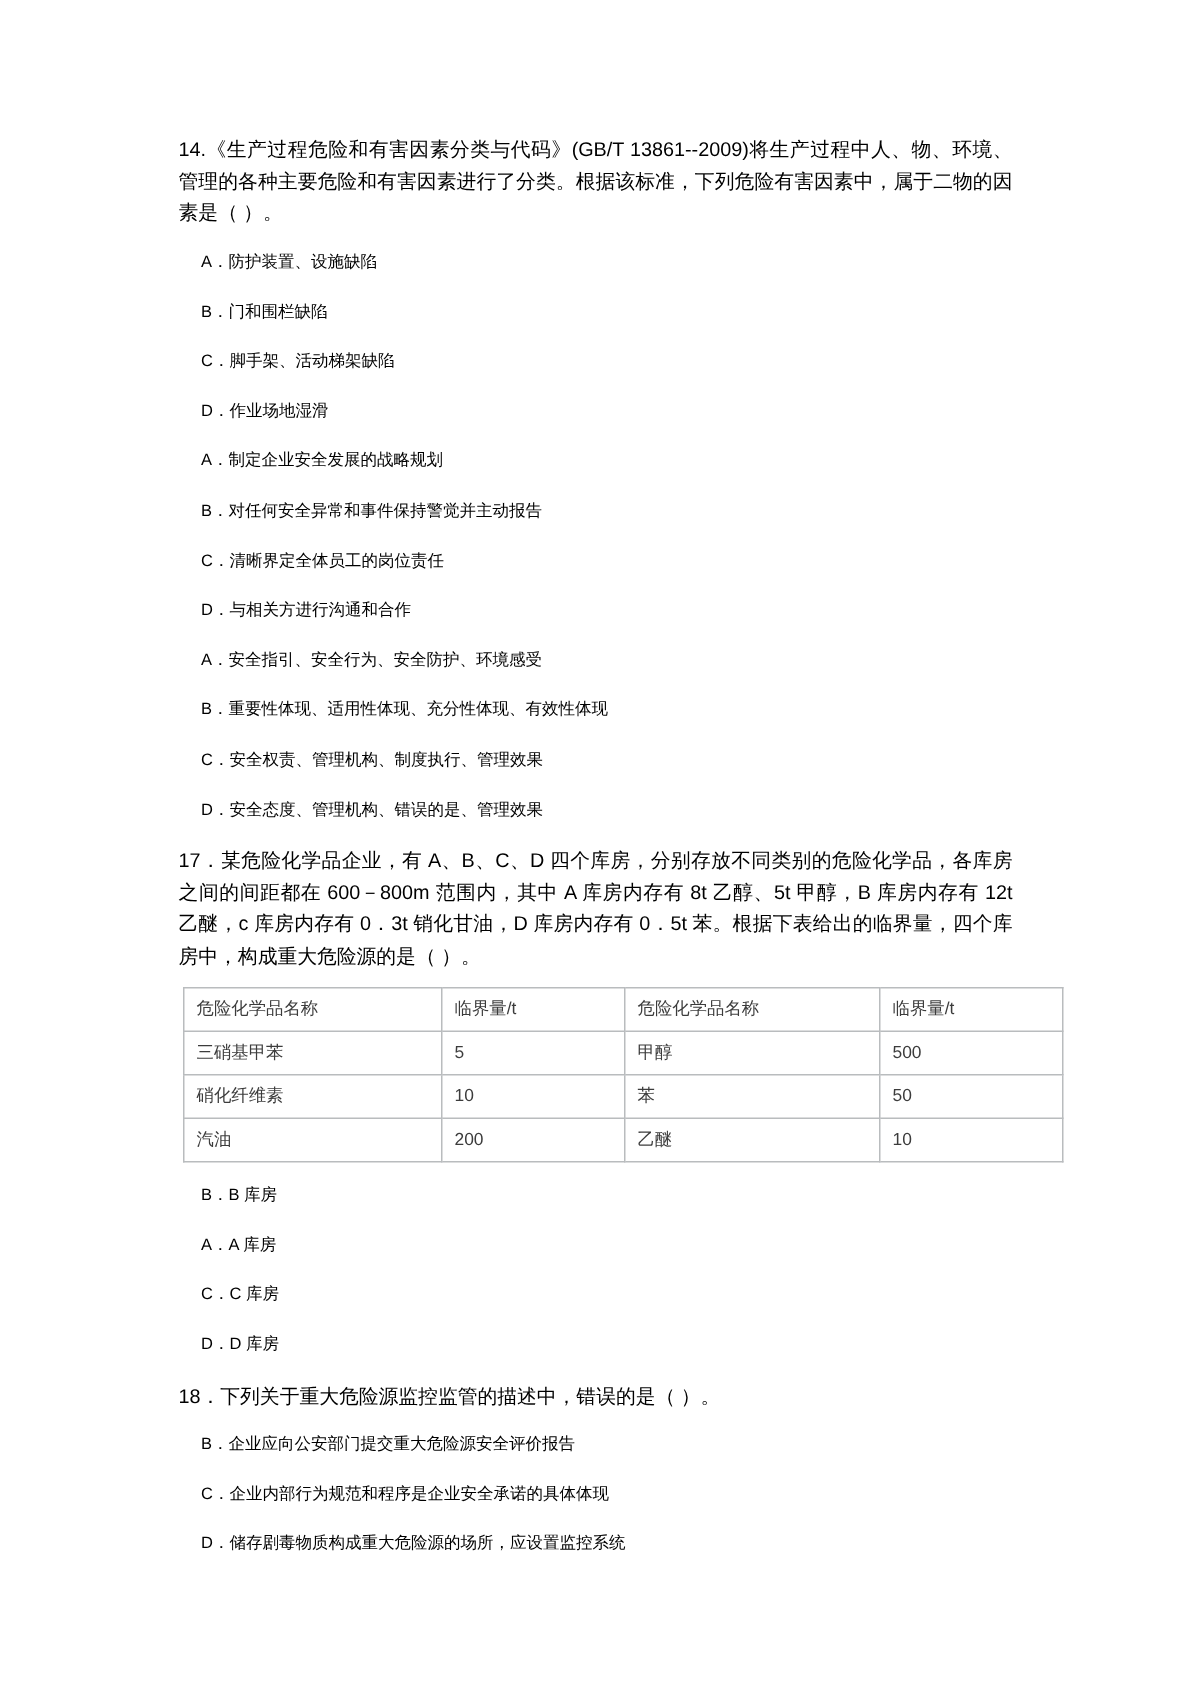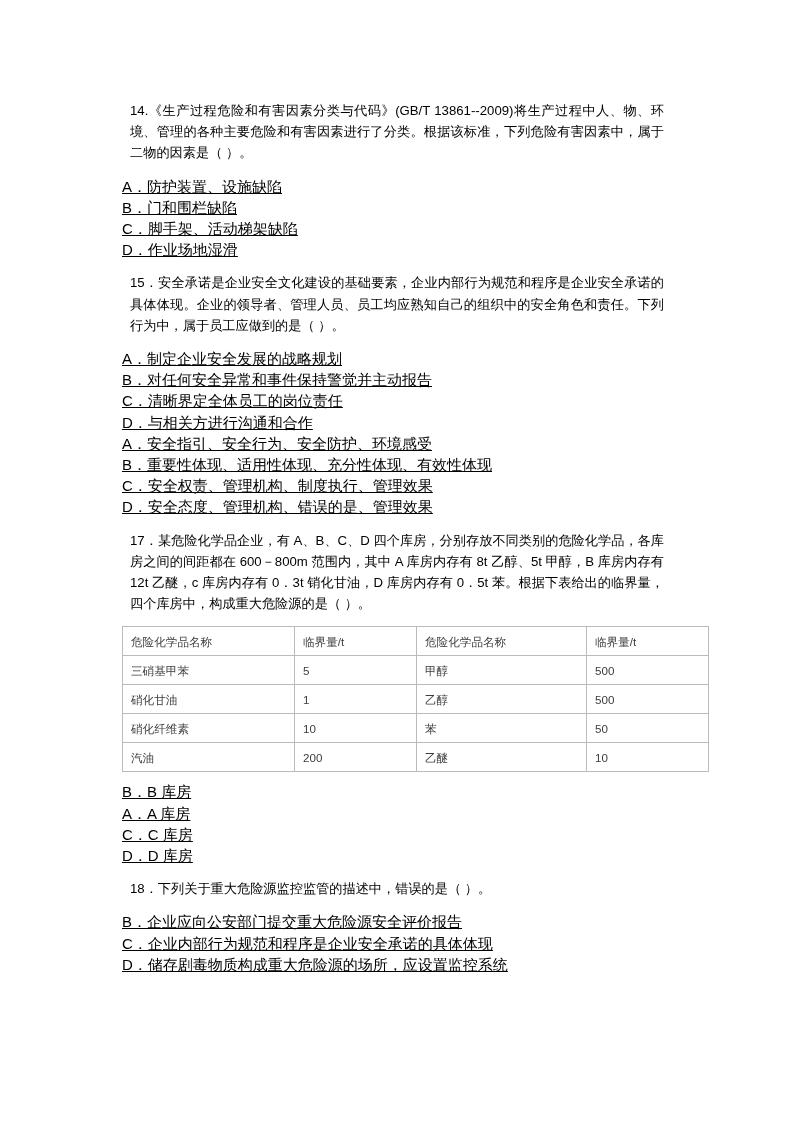--- a/index.html
+++ b/index.html
@@ -26,32 +26,31 @@
   }
   .content {
     width: 558px;
   }
   
   .qtext {
     font-size: 13.2px;
     line-height: 21.2px;
     text-align: justify;
     text-justify: inter-ideograph;
-    margin: 12px;
+    margin: 1px;
     letter-spacing: 0px;
     word-break: break-all;
   }
   
   .opt {
-    font-size: 15px;
+    font-size: 11px;
     line-height: 21.2px;
-    margin: 0;
+    margin: 12px;
     padding-left: 4px;
     white-space: nowrap;
-    text-decoration: underline;
   }
   .block {
     margin: 0 0 0 0;
   }
   
   .tbl-wrap {
     margin: 10px 0 9px 4px;
     width: 550px;
   }
   table.crit {
@@ -87,21 +86,20 @@
 
     <div class="block">
       <p class="qtext">14.《生产过程危险和有害因素分类与代码》(GB/T 13861--2009)将生产过程中人、物、环境、管理的各种主要危险和有害因素进行了分类。根据该标准，下列危险有害因素中，属于二物的因素是（    ）。</p>
       <p class="opt">A．防护装置、设施缺陷</p>
       <p class="opt">B．门和围栏缺陷</p>
       <p class="opt">C．脚手架、活动梯架缺陷</p>
       <p class="opt">D．作业场地湿滑</p>
     </div>
 
     <div class="block">
-      <p class="qtext">15．安全承诺是企业安全文化建设的基础要素，企业内部行为规范和程序是企业安全承诺的具体体现。企业的领导者、管理人员、员工均应熟知自己的组织中的安全角色和责任。下列行为中，属于员工应做到的是（    ）。</p>
       <p class="opt">A．制定企业安全发展的战略规划</p>
       <p class="opt">B．对任何安全异常和事件保持警觉并主动报告</p>
       <p class="opt">C．清晰界定全体员工的岗位责任</p>
       <p class="opt">D．与相关方进行沟通和合作</p>
     </div>
 
     <div class="block">
       <p class="opt">A．安全指引、安全行为、安全防护、环境感受</p>
       <p class="opt">B．重要性体现、适用性体现、充分性体现、有效性体现</p>
       <p class="opt">C．安全权责、管理机构、制度执行、管理效果</p>
@@ -117,26 +115,20 @@
             <tr class="hdr">
               <td class="c0">危险化学品名称</td>
               <td class="c1">临界量/t</td>
               <td class="c2">危险化学品名称</td>
               <td class="c3">临界量/t</td>
             </tr>
             <tr>
               <td class="c0">三硝基甲苯</td>
               <td class="c1">5</td>
               <td class="c2">甲醇</td>
-              <td class="c3">500</td>
-            </tr>
-            <tr>
-              <td class="c0">硝化甘油</td>
-              <td class="c1">1</td>
-              <td class="c2">乙醇</td>
               <td class="c3">500</td>
             </tr>
             <tr>
               <td class="c0">硝化纤维素</td>
               <td class="c1">10</td>
               <td class="c2">苯</td>
               <td class="c3">50</td>
             </tr>
             <tr>
               <td class="c0">汽油</td>

